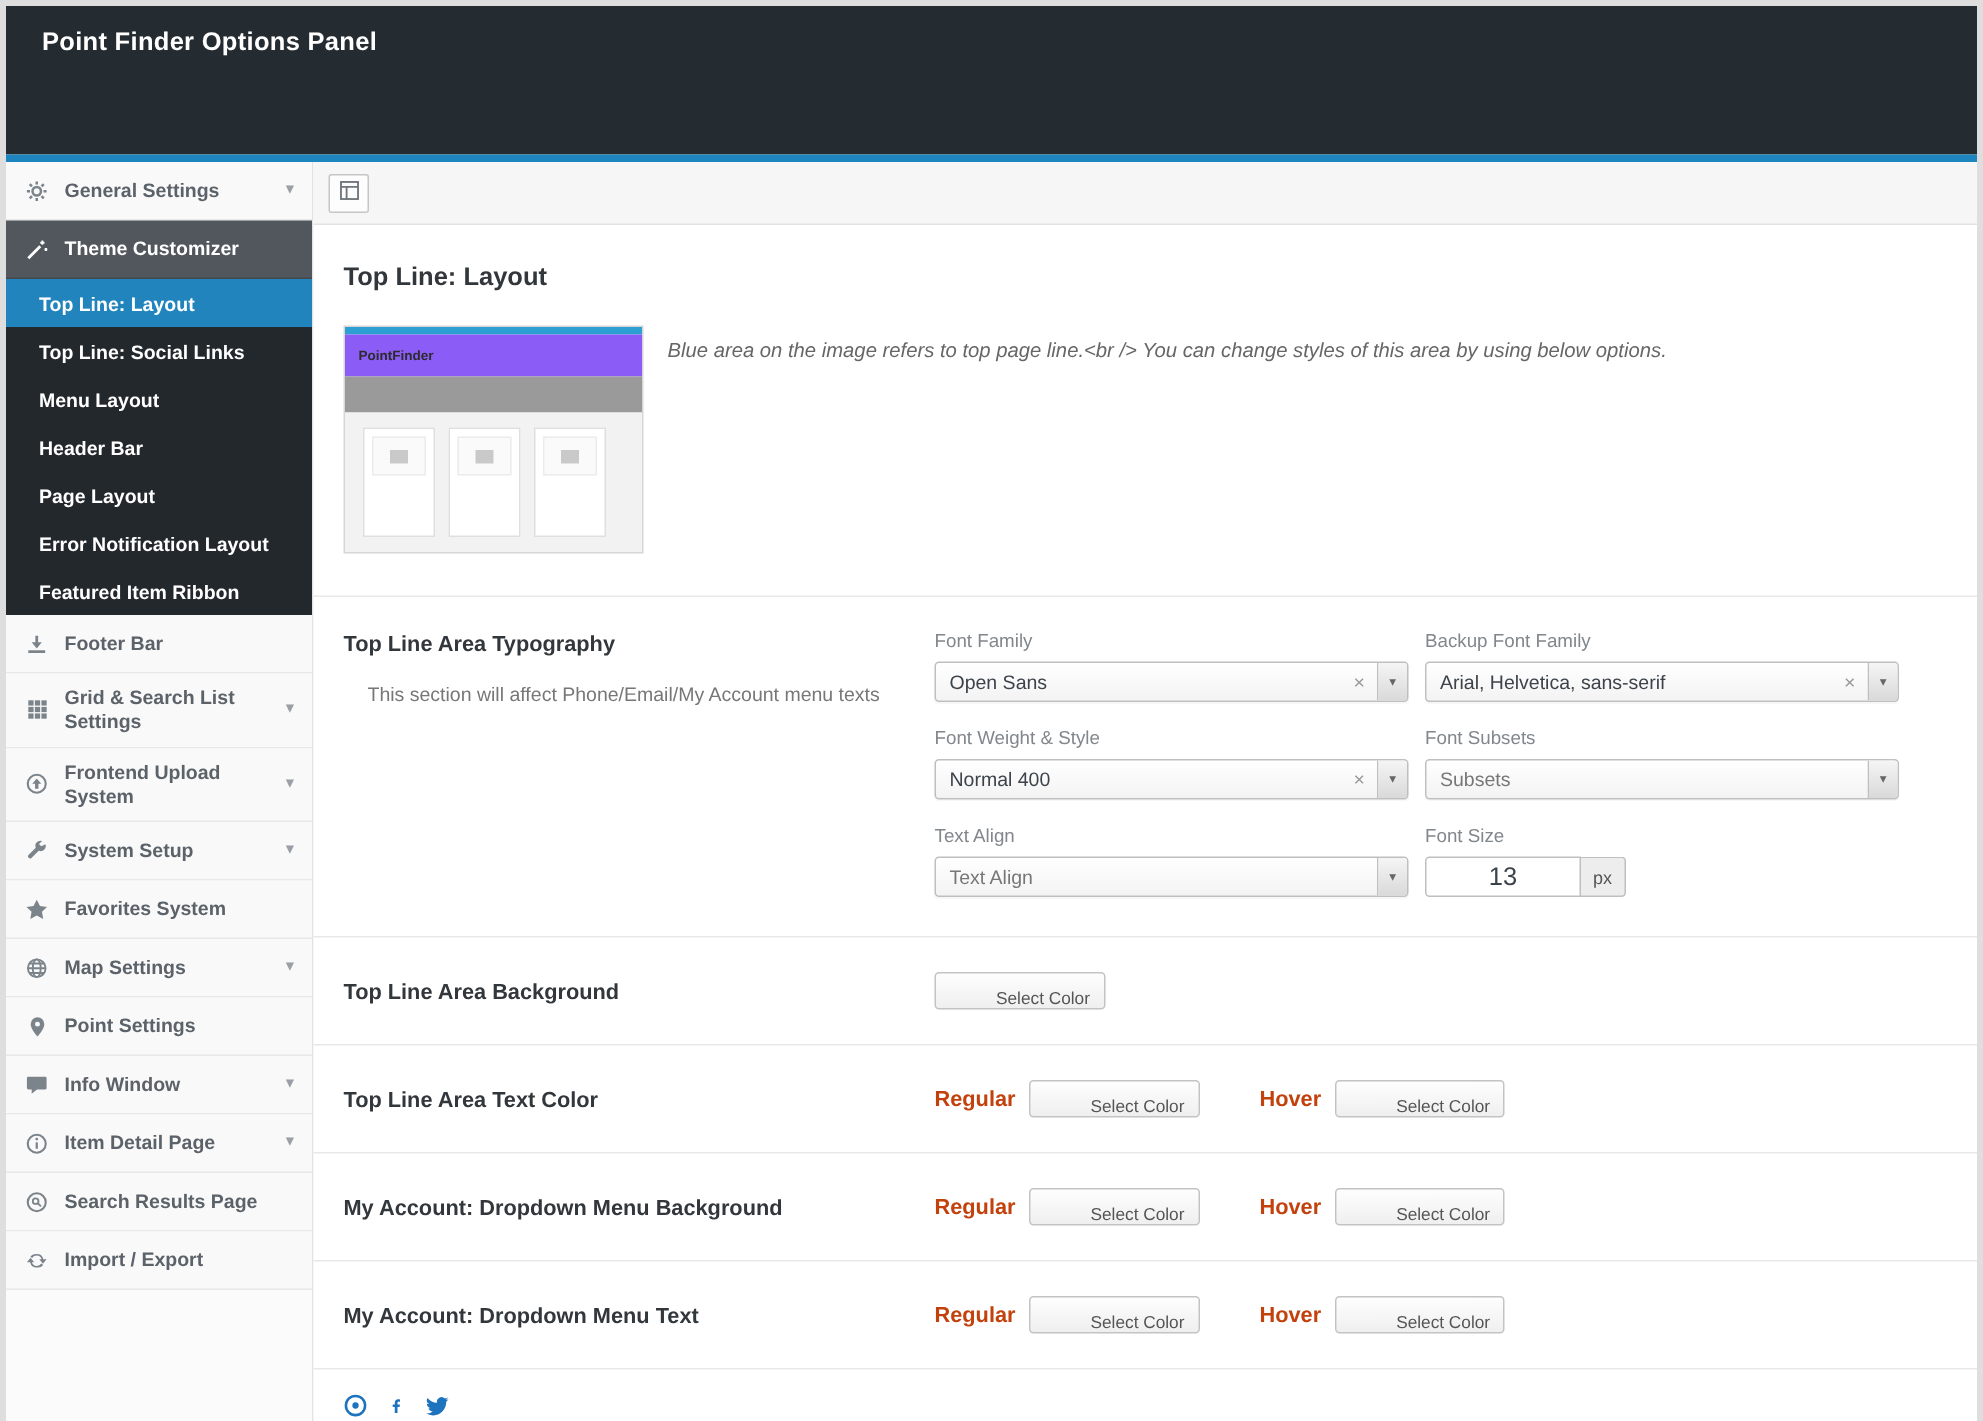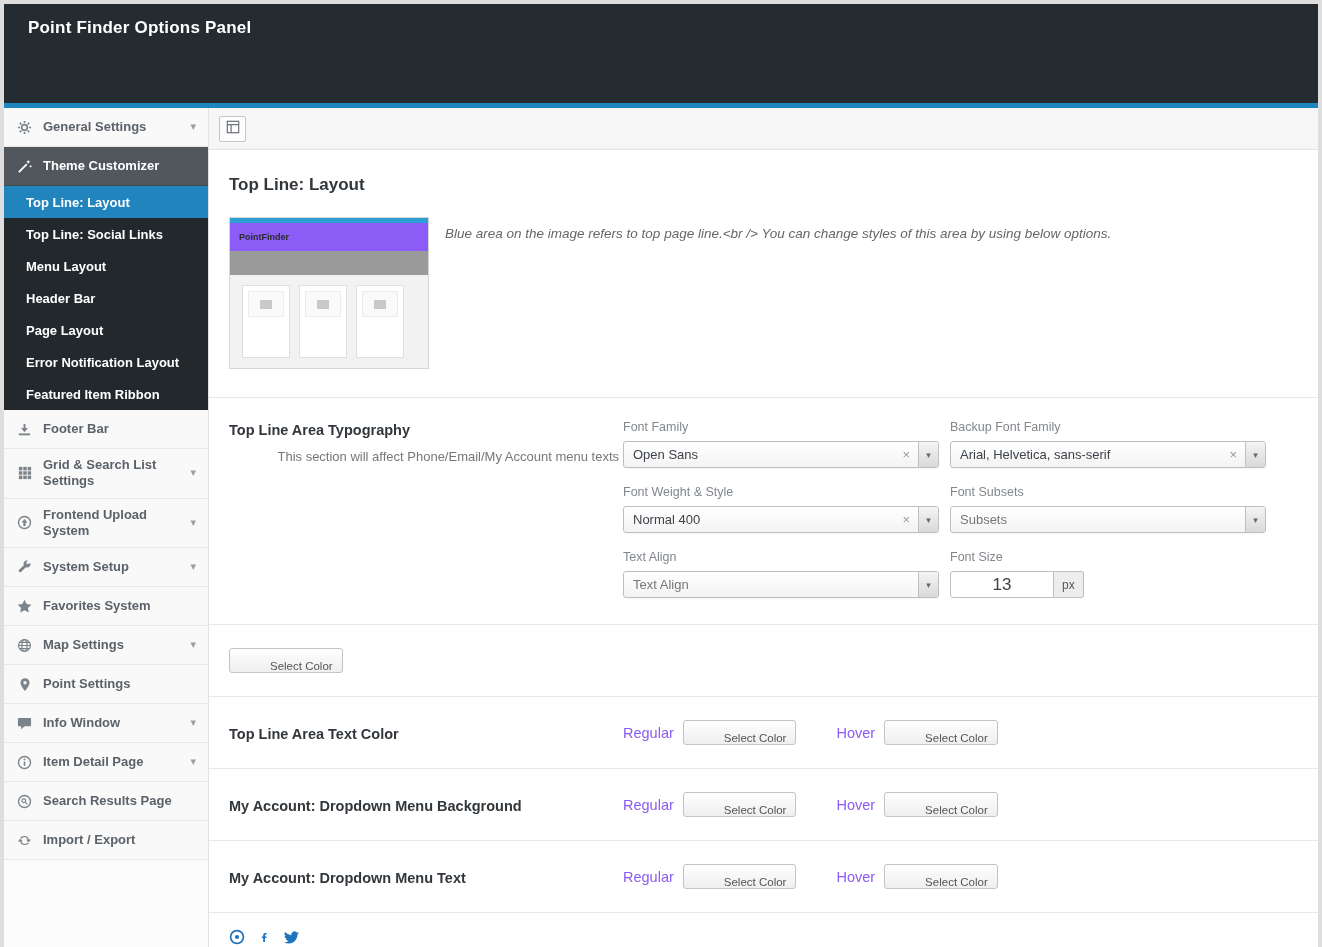--- a/index.html
+++ b/index.html
@@ -55,42 +55,42 @@
   .thumb-body { flex:1; background:#f2f2f2; display:flex; gap:9px; padding:10px 12px; }
   .thumb-card { width:48px; background:#fff; border:1px solid #dfdfdf; padding:5px; }
   .thumb-ph { height:26px; border:1px solid #ececec; background:#fafafa; display:flex; align-items:center; justify-content:center; }
   .thumb-ph::after { content:""; width:12px; height:9px; background:#c9c9c9; }
 
   .section { border-top:1px solid #e8e8e8; display:flex; padding:22px 20px 26px; }
   .section.compact { align-items:center; padding:23px 20px; }
   .section-label { width:394px; flex:none; padding-top:2px; }
   .section-label h3 { margin:0 0 10px; font-size:14.5px; font-weight:bold; color:#32373c; }
   .section.compact .section-label h3 { margin:0; }
-  .section-label p { margin:4px; font-size:13px; color:#777; line-height:1.45;text-align:right; }
+  .section-label p { margin:16px; font-size:13px; color:#777; line-height:1.45; }
 
   .fields { display:grid; grid-template-columns:316px 316px; column-gap:11px; row-gap:17px; }
   .field-label { font-size:12.5px; color:#82878c; margin-bottom:7px; }
   .select { height:27px; border:1px solid #bfbfbf; border-radius:3px;
     background:linear-gradient(#ffffff,#f3f3f3); display:flex; align-items:center;
     font-size:13px; color:#3c434a; box-shadow:0 1px 1px rgba(0,0,0,.04); cursor:pointer; }
   .select .val { padding-left:9px; flex:1; white-space:nowrap; overflow:hidden; }
   .select.placeholder .val { color:#777; }
   .select .clear { color:#999; font-size:13px; padding:0 8px; cursor:pointer; }
   .select .caret-box { width:20px; align-self:stretch; border-left:1px solid #bfbfbf;
     background:linear-gradient(#f5f5f5,#d9d9d9); display:flex; align-items:center; justify-content:center;
     color:#666; font-size:9px; border-radius:0 2px 2px 0; }
   .size-wrap { display:flex; }
   .size-input { width:104px; height:27px; border:1px solid #bfbfbf; border-radius:3px 0 0 3px;
     text-align:center; font-size:17px; color:#3c434a; background:#fff; outline:none;
     font-family:"Liberation Sans","DejaVu Sans",sans-serif; }
   .size-unit { height:27px; padding:0 8px; display:flex; align-items:center; border:1px solid #bfbfbf;
     border-left:none; background:#ededed; font-size:12px; color:#555; border-radius:0 3px 3px 0; }
 
   .color-controls { display:flex; align-items:center; }
-  .pair-label { font-size:14.5px; font-weight:normal; color:#8b5cf6; margin-right:9px; }
+  .pair-label { font-size:14.5px; font-weight:bold; color:#c2410c; margin-right:9px; }
   .pair-label.hover { margin-left:40px; }
   .color-btn { display:flex; align-items:flex-end; height:25px; border:1px solid #c3c3c3; border-radius:3px;
     overflow:hidden; background:linear-gradient(#fefefe,#efefef); cursor:pointer; }
   .swatch { width:31px; border-right:1px solid #c3c3c3; background:#fff; }
   .pick-label { display:flex; align-items:center; padding:0 9px; font-size:11.5px; color:#555; }
 
   .content-footer { border-top:1px solid #e8e8e8; margin-top:auto; padding:16px 0 18px 20px;
     display:flex; gap:14px; align-items:center; color:#1e73be; }
   .footer-icon { color:#1e73be; display:flex; cursor:pointer; }
 </style>
@@ -363,20 +363,23 @@
             <div class="size-wrap">
               <input class="size-input" type="text" value="13" style="">
               <span class="size-unit">px</span>
             </div>
           </div>
 
         </div>
       </section>
 
       <section class="section compact">
+        <div class="section-label">
+          <h3>Top Line Area Background</h3>
+        </div>
         <div class="color-controls">
           <div class="color-btn">
             <span class="swatch" style="background-color: rgb(35, 40, 45);"></span>
             <span class="pick-label">Select Color</span>
           </div>
         </div>
       </section>
 
       <section class="section compact">
         <div class="section-label">

